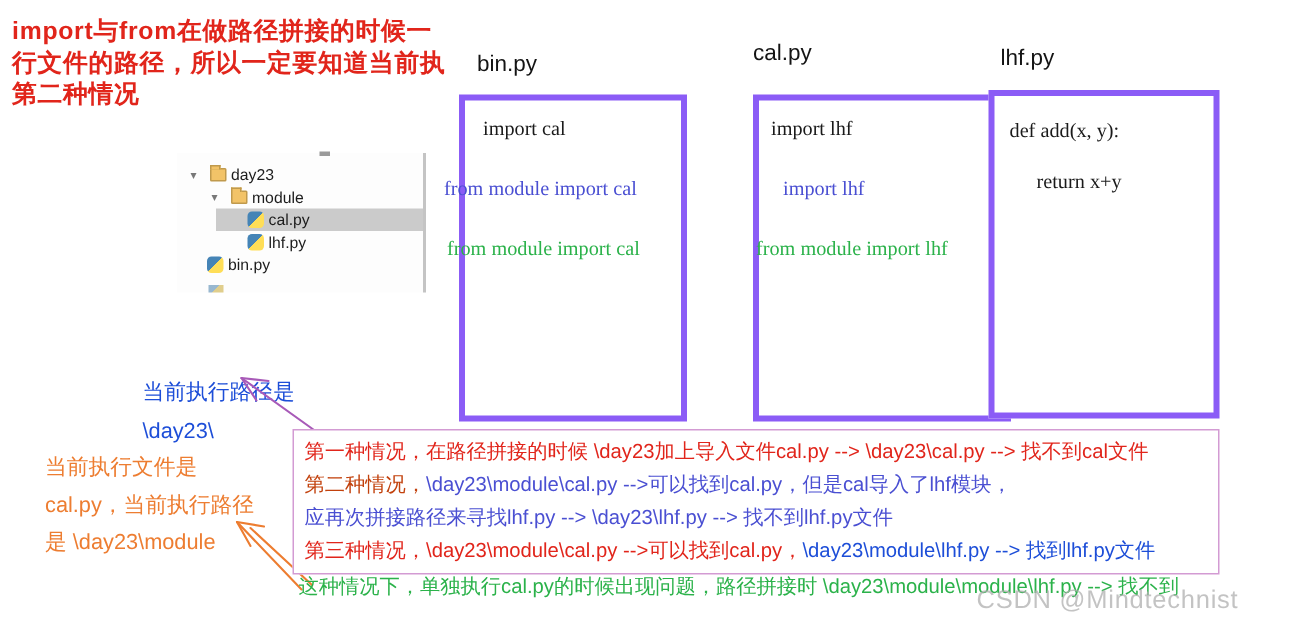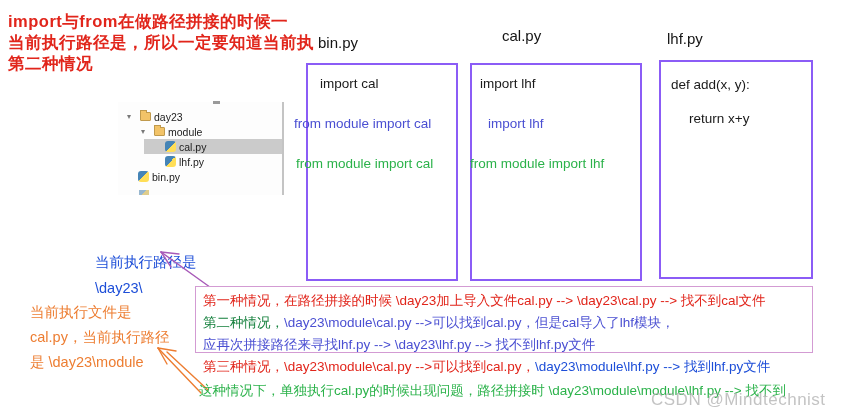--- a/index.html
+++ b/index.html
@@ -23,51 +23,51 @@
   .tri{color:#787878;font-size:8px;width:10px;display:inline-block;}
   .ico{width:11px;height:9px;display:inline-block;flex:0 0 auto;}
   .ico.folder{background:#f2c368;border:1px solid #c09a4d;border-radius:1px;position:relative;box-sizing:border-box;height:9px;}
   .ico.folder::before{content:'';position:absolute;top:-3px;left:-1px;width:5px;height:2px;
                       background:#f2c368;border:1px solid #c09a4d;border-bottom:none;}
   .ico.py{height:11px;background:linear-gradient(135deg,#4584b6 50%,#ffde57 50%);border-radius:3px;}
 
   
   .code-box-title{position:absolute;font-size:15px;color:#141414;}
   .bt0{left:318px;top:34px}.bt1{left:502px;top:27px}.bt2{left:667px;top:30px}
-  .code-box{position:absolute;border:2px solid #8b5cf6;background:#fff;box-sizing:border-box;overflow:visible;}
+  .code-box{position:absolute;border:4px solid #8b5cf6;background:#fff;box-sizing:border-box;overflow:visible;font-family:Liberation Serif, serif;}
   .cb0{left:306px;top:63px;width:152px;height:218px;}
-  .cb1{left:470px;top:63px;width:172px;height:218px;}
+  .cb1{left:502px;top:63px;width:172px;height:218px;}
   .cb2{left:659px;top:60px;width:154px;height:219px;}
   .code-line{font-size:13.5px;line-height:18px;white-space:nowrap;}
   .b0l0{margin:10px 0 0 12px}.b0l1{margin:22px 0 0 -14px}.b0l2{margin:22px 0 0 -12px}
   .b1l0{margin:10px 0 0 8px}.b1l1{margin:22px 0 0 16px}.b1l2{margin:22px 16px 0 -2px}
   .b2l0{margin:14px 0 16px 10px}.b2l1{margin:3px 0 0 28px}
 
   
   .purple-note{position:absolute;left:95px;top:211px;font-size:14.5px;line-height:26px;}
   .orange-note{position:absolute;left:30px;top:300px;font-size:14.5px;line-height:25px;}
 
   
-  .explain-box{position:absolute;left:195px;top:286px;width:618px;height:67px;
+  .explain-box{position:absolute;left:195px;top:286px;width:618px;height:97px;
                border:1px solid #d39bd3;box-sizing:border-box;padding:3px 7px 0 7px;background:#fff;}
   .exp-line{font-size:13.5px;line-height:22px;white-space:nowrap;}
   .bottom-note{position:absolute;left:199px;top:382px;font-size:13.5px;white-space:nowrap;}
 
   .watermark{position:absolute;left:651px;top:390px;font-size:17px;letter-spacing:0.5px;opacity:0.75;}
 
   .arrows{position:absolute;left:0;top:0;pointer-events:none;}
 </style>
 </head>
 <body>
 
 <div class="canvas">
 
   <div class="title-note" style="color: rgb(225, 37, 27);">
       <div>import与from在做路径拼接的时候一</div>
-      <div>当前执行路径是，所以一定要知道当前执</div>
+      <div>行文件的路径，所以一定要知道当前执</div>
       <div>第二种情况</div>
     </div>
 
   <div class="file-tree">
     <div class="tree-top-dash"></div>
     <div>
         <div class="tree-row d0">
           <span class="tri">▾</span>
           <span class="ico folder"></span>
           <span>day23</span>
@@ -133,21 +133,21 @@
       <path d="M201,393 L158,348"></path>
       <path d="M158,348 L176,351"></path>
       <path d="M158,348 L167,364"></path>
       <path d="M208,390 L167,352"></path>
     </g>
   </svg>
 
   <div class="explain-box">
     <div>
         <div class="exp-line"><span style="color: rgb(225, 37, 27);">第一种情况，在路径拼接的时候 \day23加上导入文件cal.py --&gt; \day23\cal.py  --&gt; 找不到cal文件</span></div>
-        <div class="exp-line"><span style="color: #15803d;">第二种情况，</span><span style="color: rgb(74, 79, 210);">\day23\module\cal.py --&gt;可以找到cal.py，但是cal导入了lhf模块，</span></div>
+        <div class="exp-line"><span style="color: #c2410c;">第二种情况，</span><span style="color: rgb(74, 79, 210);">\day23\module\cal.py --&gt;可以找到cal.py，但是cal导入了lhf模块，</span></div>
         <div class="exp-line"><span style="color: rgb(74, 79, 210);">应再次拼接路径来寻找lhf.py --&gt; \day23\lhf.py --&gt; 找不到lhf.py文件</span></div>
         <div class="exp-line"><span style="color: rgb(225, 37, 27);">第三种情况，\day23\module\cal.py --&gt;可以找到cal.py，</span><span style="color: #1d4ed8;">\day23\module\lhf.py --&gt; 找到lhf.py文件</span></div>
       </div>
   </div>
 
   <div class="bottom-note" style="color: rgb(43, 178, 74); text-align: center;">这种情况下，单独执行cal.py的时候出现问题，路径拼接时 \day23\module\module\lhf.py --&gt; 找不到</div>
 
   <div class="watermark" style="color: rgb(176, 176, 176);">CSDN @Mindtechnist</div>
 
 </div>

